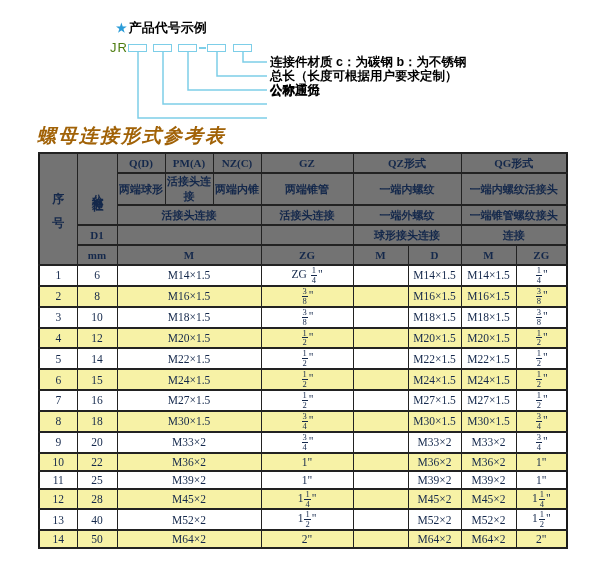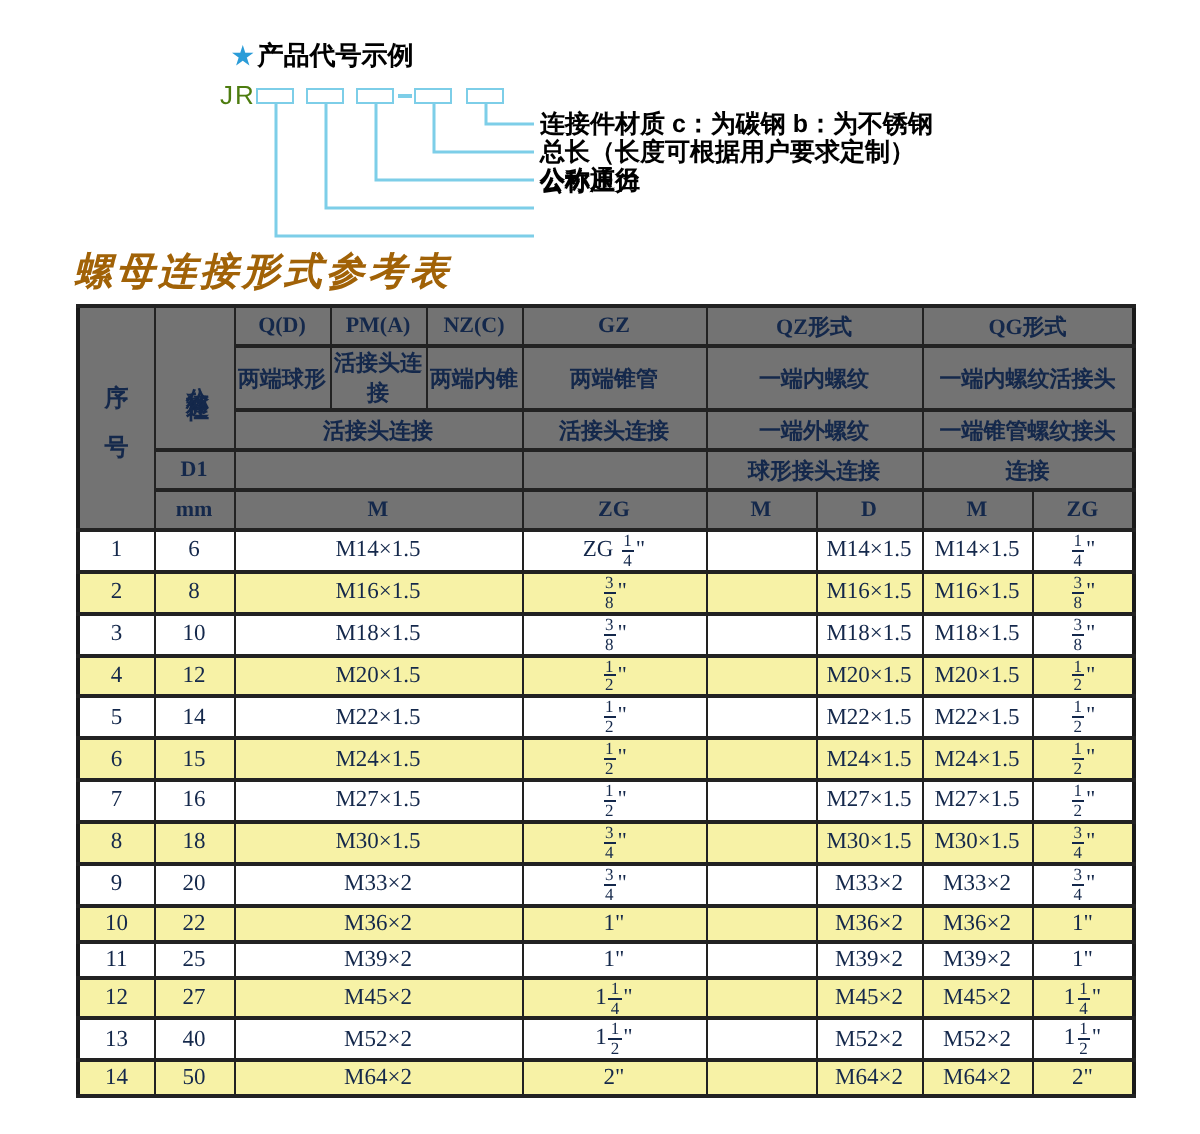--- a/index.html
+++ b/index.html
@@ -288,21 +288,21 @@
     <td>25</td>
     <td colspan="3">M39×2</td>
     <td>1"</td>
     <td></td>
     <td>M39×2</td>
     <td>M39×2</td>
     <td>1"</td>
   </tr>
         <tr class="alt">
     <td>12</td>
-    <td>27</td>
+    <td>28</td>
     <td colspan="3">M45×2</td>
     <td>1<span class="frac">
               <span class="fnum">1</span>
               <span class="fden">4</span>
             </span>"</td>
     <td></td>
     <td>M45×2</td>
     <td>M45×2</td>
     <td>1<span class="frac">
               <span class="fnum">1</span>

